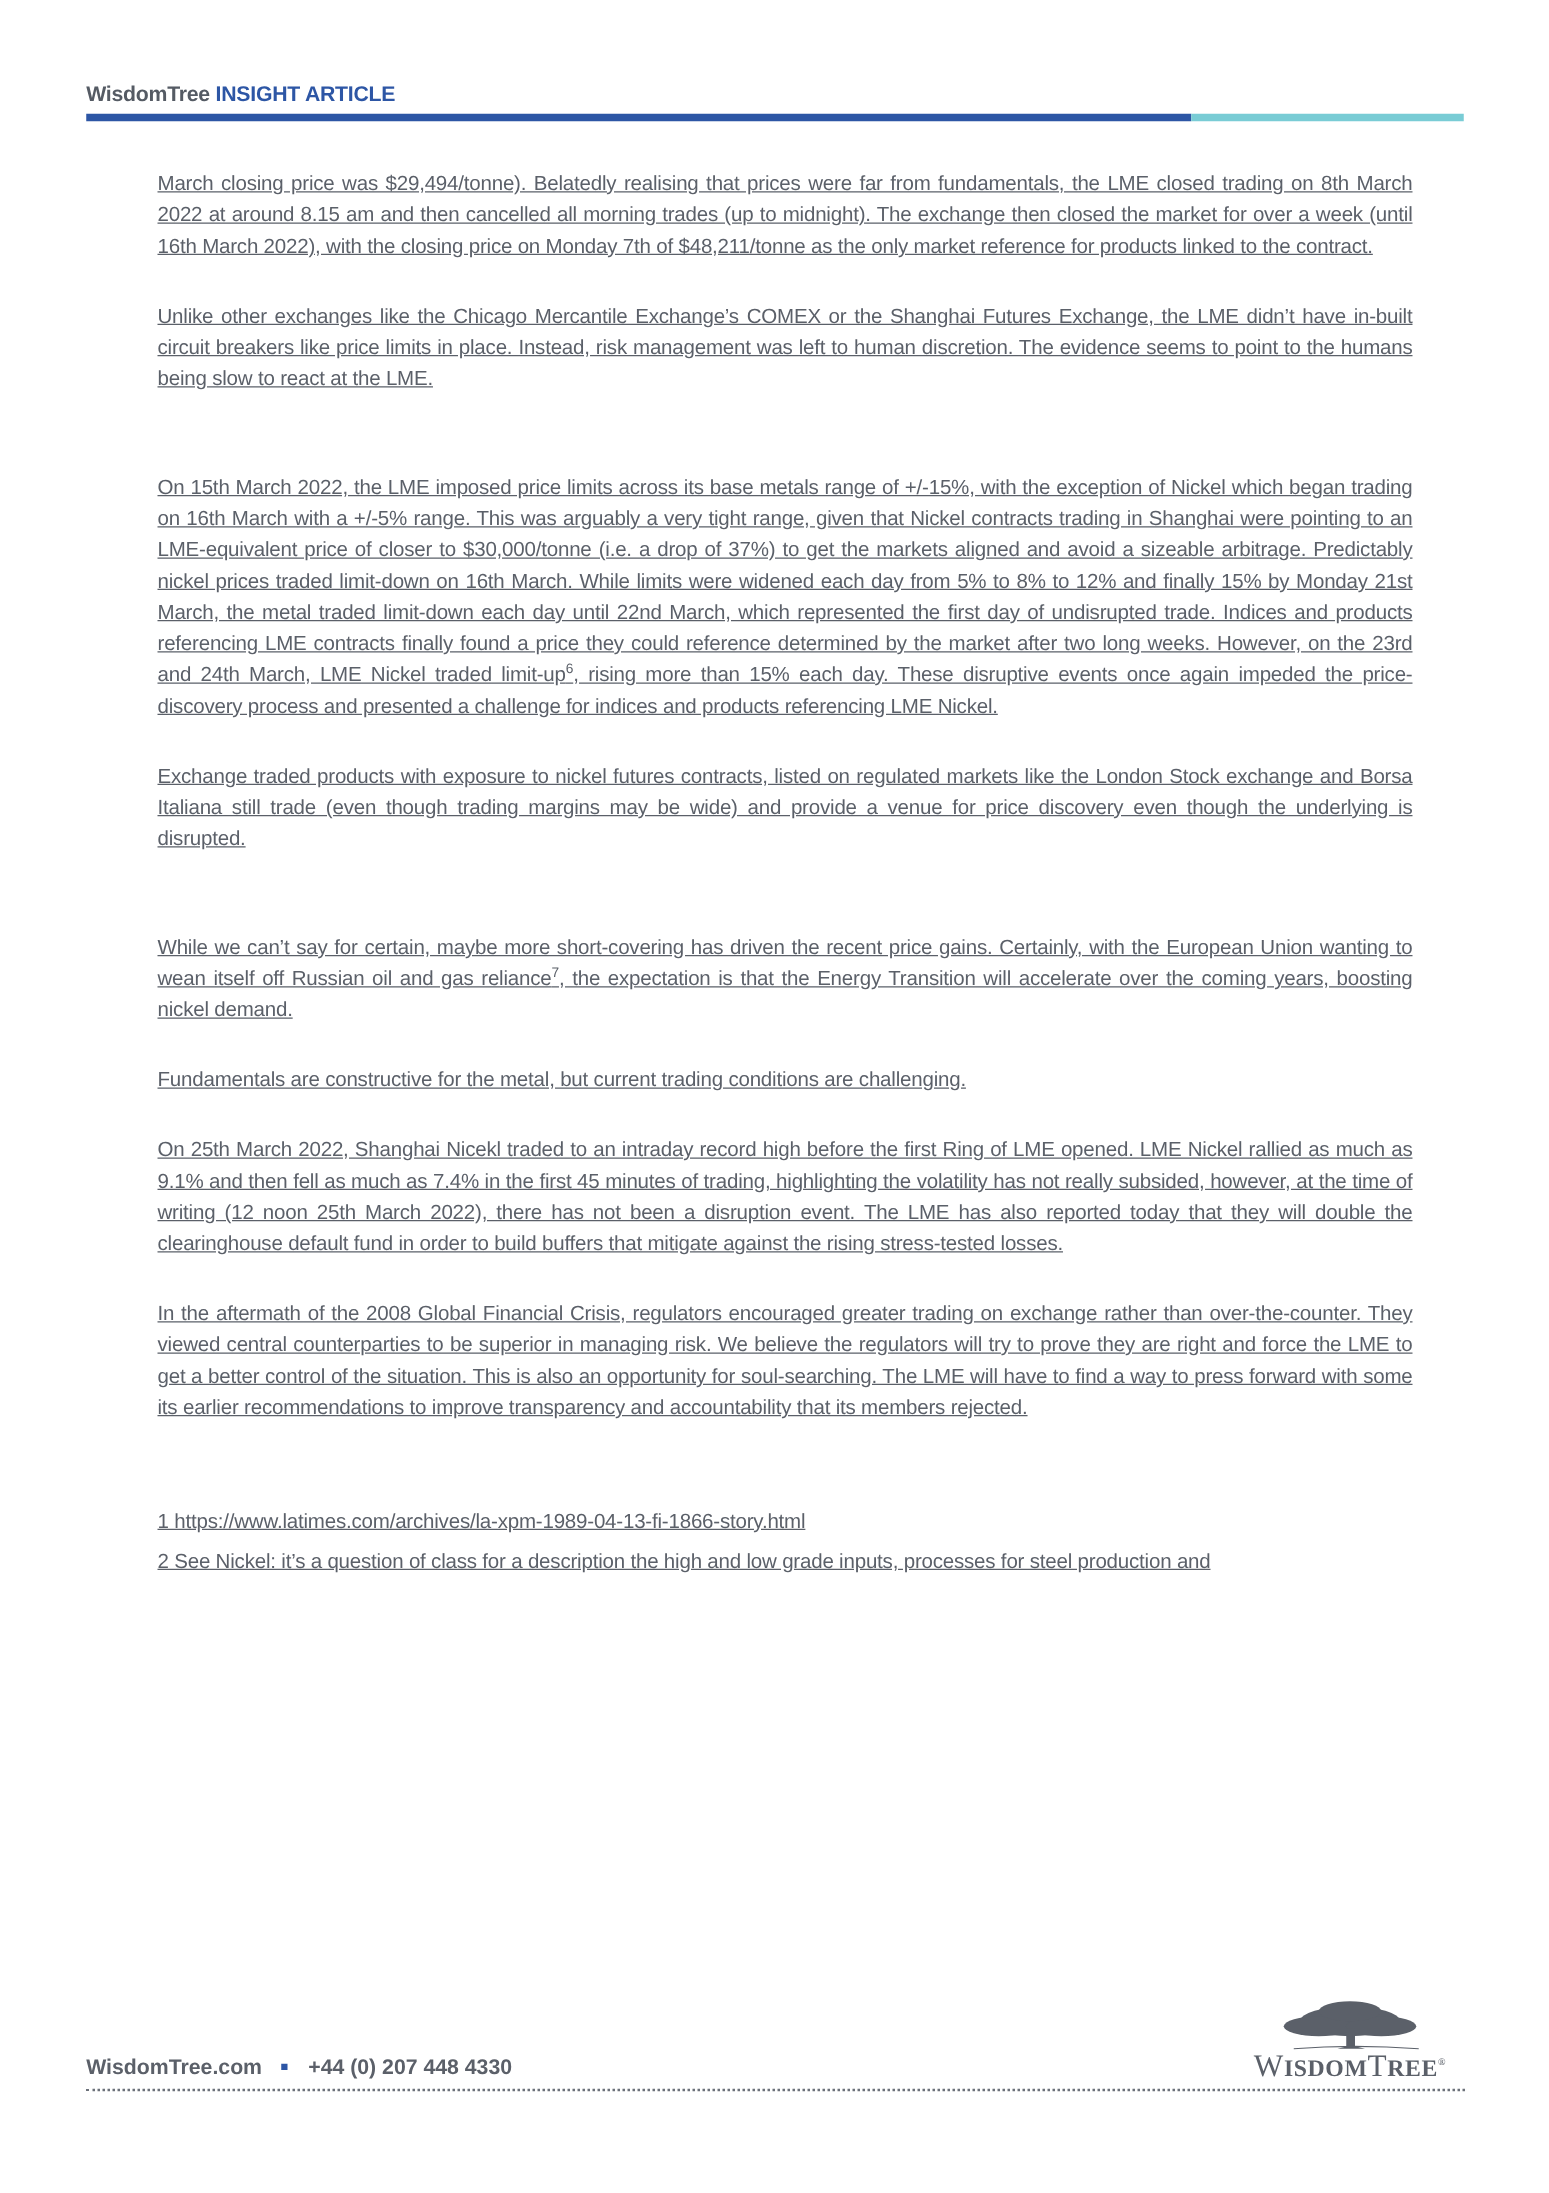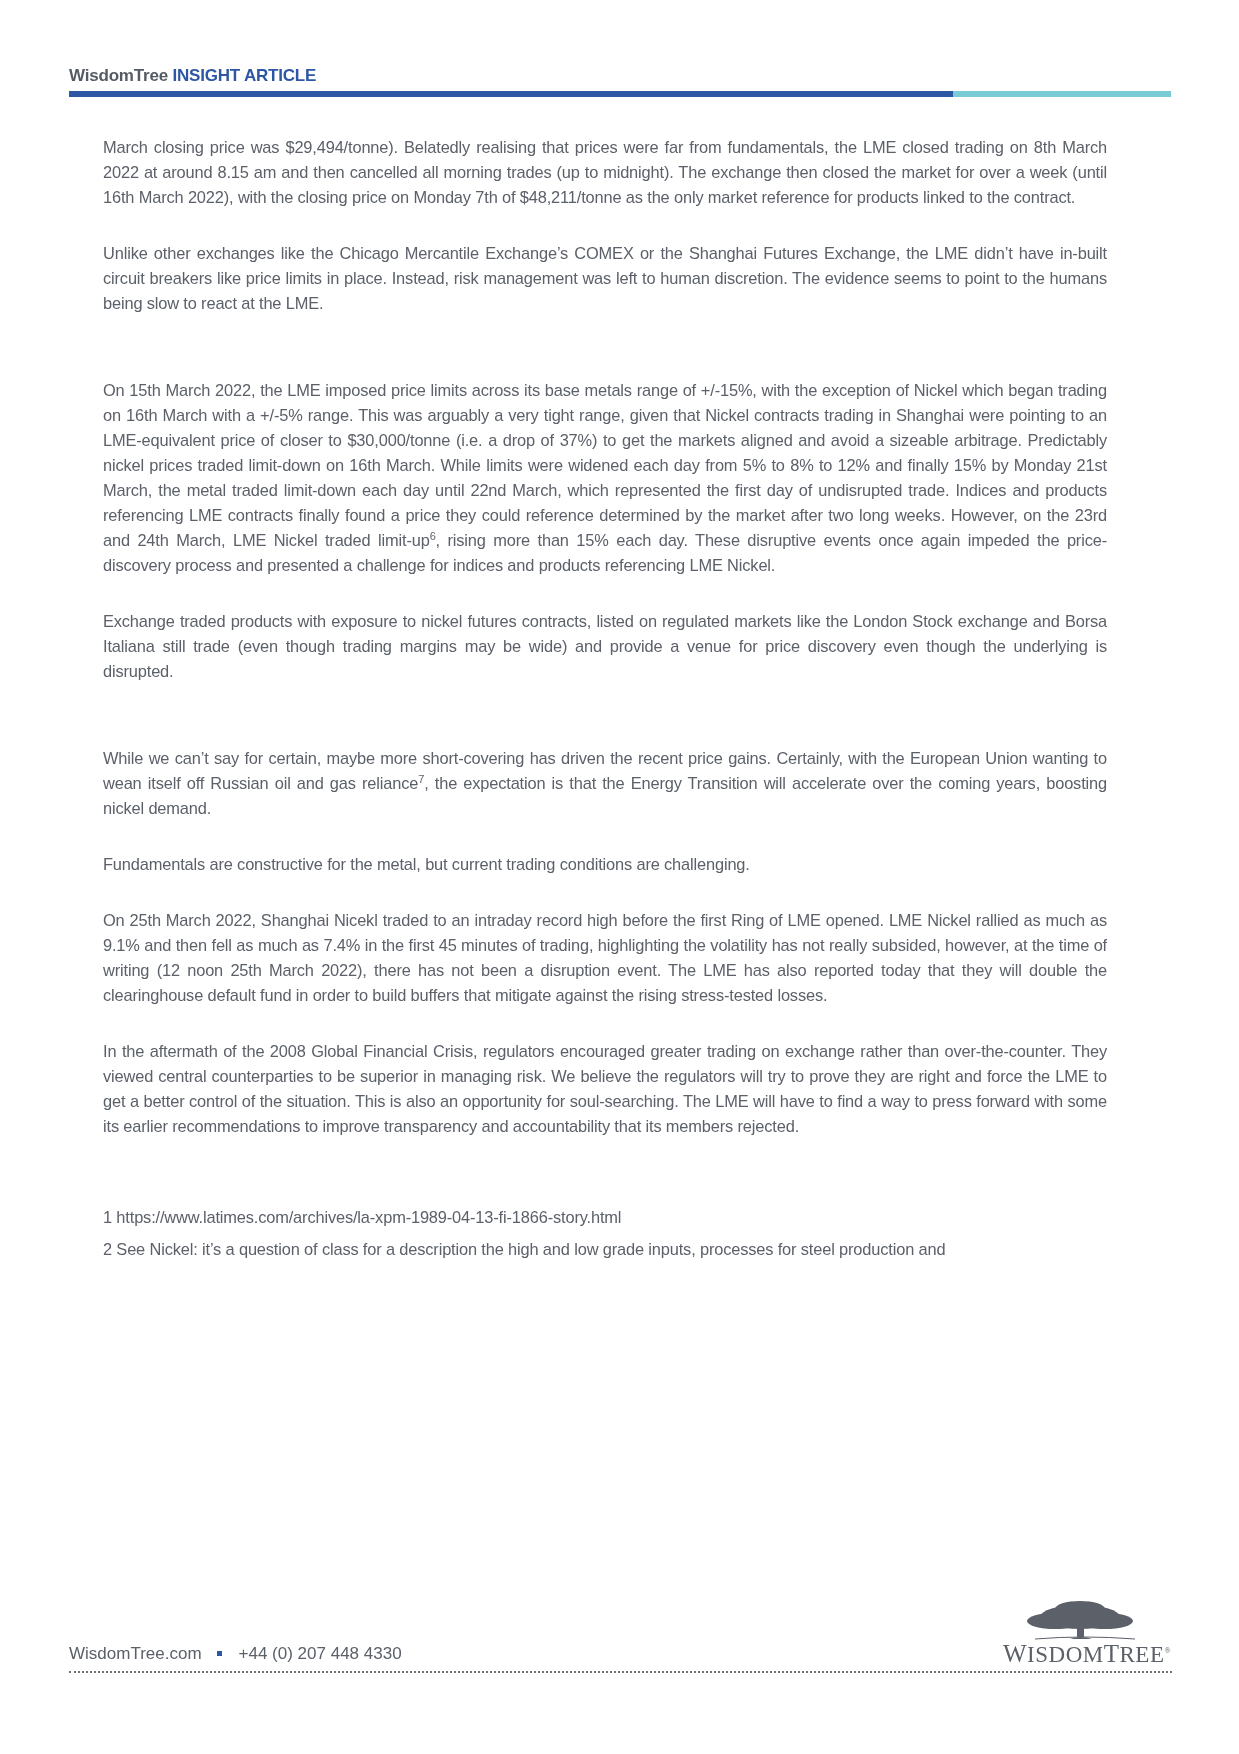--- a/index.html
+++ b/index.html
@@ -2,33 +2,33 @@
 <html><head>
   <meta charset="utf-8">
   <style>
     html, body { margin: 0; padding: 0; background: #ffffff; }
     body { width: 1239px; height: 1754px; position: relative; overflow: hidden; font-family: "Liberation Sans", "DejaVu Sans", sans-serif; color: #5b6069; }
     .header { position: absolute; left: 69px; top: 66px; font-weight: bold; font-size: 17px; letter-spacing: -0.2px; }
     .header .brand { color: #555b64; }
     .header .kind { color: #2d56a5; }
     .rule-blue { position: absolute; left: 69px; top: 91px; width: 884px; height: 6px; background: #2d56a5; }
     .rule-teal { position: absolute; left: 953px; top: 91px; width: 218px; height: 6px; background: #79ccd5; }
-    .content { position: absolute; left: 103px; top: 135px; width: 1004px; font-size: 16.4px; line-height: 25px; letter-spacing: -0.15px; }
+    .content { position: absolute; left: 126px; top: 135px; width: 1004px; font-size: 16.4px; line-height: 25px; letter-spacing: -0.15px; text-decoration: underline; }
     .content p { margin: 0; text-align: justify; }
     .gap { height: 31px; }
     .gap-sm { height: 31px; }
     .heading { font-weight: bold; color: #5b6069; font-size: 16.4px; }
     sup { font-size: 11px; line-height: 0; vertical-align: super; }
     .src { text-align: left !important; line-height: 32px; }
-    .footer-text { position: absolute; left: 69px; top: 1644px; font-weight: normal; font-size: 17px; color: #5b6069; }
+    .footer-text { position: absolute; left: 69px; top: 1644px; font-weight: bold; font-size: 17px; color: #5b6069; }
     .footer-text .sep { display: inline-block; width: 5px; height: 5px; background: #2d56a5; margin: 0 17px 3px 15px; vertical-align: middle; }
     .footer-dots { position: absolute; left: 69px; top: 1671px; width: 1103px; border-top: 2px dotted #6b7079; }
     .logo { position: absolute; left: 995px; top: 1595px; width: 180px; height: 70px; }
     .logo-word { position: absolute; left: 1003px; top: 1640px; font-family: "Liberation Serif", "DejaVu Serif", serif; font-size: 25px; color: #5b6069; letter-spacing: 0.5px; }
-    .logo-word .sm { font-size: 23px; }
+    .logo-word .sm { font-size: 19px; font-weight: bold; }
     .logo-word sup { font-size: 8px; }
   </style>
 </head>
 <body>
 
 <div class="header">
   <span class="brand">WisdomTree</span>
   <span class="kind">INSIGHT ARTICLE</span>
 </div>
 <div class="rule-blue"></div>

